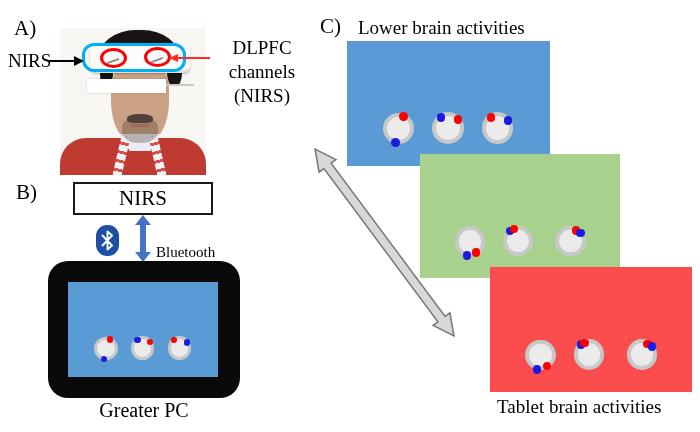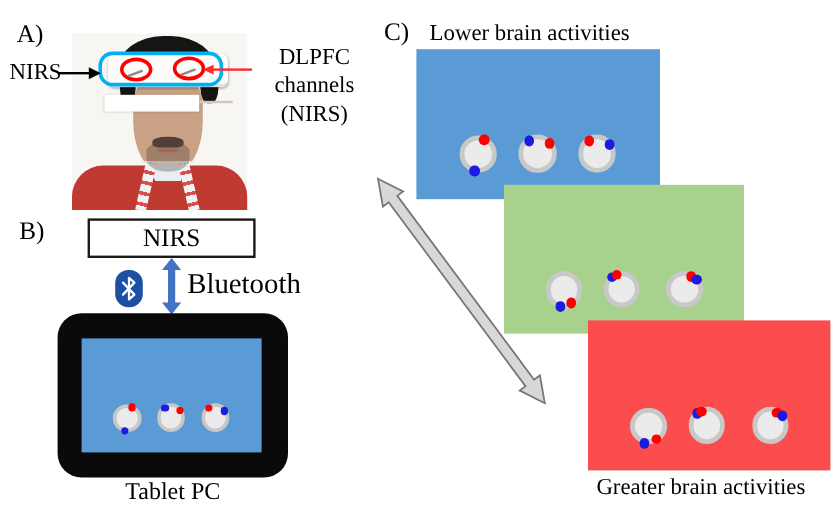--- a/index.html
+++ b/index.html
@@ -59,21 +59,21 @@
   #label-b { left:16px; top:180px; }
   #nirs-box { left:73px; top:182px; width:140px; height:33px; background:#fff; border:2px solid #1a1a1a;
               display:flex; align-items:center; justify-content:center; font-size:21px; }
   #bt-shaft { left:140px; top:224px; width:6px; height:29px; background:#4472c4; }
   #bt-head-up { left:135px; top:215px; width:0; height:0;
       border-bottom:10px solid #4472c4; border-left:8px solid transparent; border-right:8px solid transparent; }
   #bt-head-down { left:135px; top:252px; width:0; height:0;
       border-top:10px solid #4472c4; border-left:8px solid transparent; border-right:8px solid transparent; }
   #bt-icon { left:96px; top:225px; width:23px; height:31px; background:#1d4fa3; border-radius:11px;
              display:flex; align-items:center; justify-content:center; }
-  #bluetooth-label { left:156px; top:224px; font-size:24px; }
+  #bluetooth-label { left:156px; top:244px; font-size:15px; }
   #tablet { left:48px; top:261px; width:192px; height:137px; background:#0a0a0a; border-radius:20px; }
   #tablet-screen { left:68px; top:282px; width:150px; height:95px; }
   #tablet-label { left:48px; top:399px; width:192px; text-align:center; font-size:20px; }
 
   
   #label-c { left:320px; top:14px; }
   #lower-caption { left:358px; top:17px; }
   #screen-blue  { left:347px; top:41px;  width:203px; height:125px; z-index:1; }
   #screen-green { left:420px; top:154px; width:200px; height:124px; z-index:2; }
   #screen-red   { left:490px; top:267px; width:202px; height:125px; z-index:3; }
@@ -147,21 +147,21 @@
       <div class="stim-circle" style="height: 23.4px; width: 23.4px; left: 26.25px; top: 54.8px; border-width: 3.51px;"></div>
       <div class="stim-circle" style="height: 23.4px; width: 23.4px; left: 62.7px; top: 54.325px; border-width: 3.51px;"></div>
       <div class="stim-circle" style="height: 23.4px; width: 23.4px; left: 99.6px; top: 54.325px; border-width: 3.51px;"></div>
       <div class="stim-dot" style="height: 6.3px; width: 6.3px; left: 38.55px; top: 54.325px; background: rgb(254, 0, 0);"></div>
       <div class="stim-dot" style="height: 6.3px; width: 6.3px; left: 32.85px; top: 73.8px; background: rgb(28, 28, 224);"></div>
       <div class="stim-dot" style="height: 6.3px; width: 6.3px; left: 66.45px; top: 55.085px; background: rgb(28, 28, 224);"></div>
       <div class="stim-dot" style="height: 6.3px; width: 6.3px; left: 79.05px; top: 56.51px; background: rgb(254, 0, 0);"></div>
       <div class="stim-dot" style="height: 6.3px; width: 6.3px; left: 103.2px; top: 55.085px; background: rgb(254, 0, 0);"></div>
       <div class="stim-dot" style="height: 6.3px; width: 6.3px; left: 115.95px; top: 57.365px; background: rgb(28, 28, 224);"></div>
     </div>
-  <div class="abs caption" id="tablet-label">Tablet PC</div>
+  <div class="abs caption" id="tablet-label">Greater PC</div>
 
   <div class="abs panel-label" id="label-c">C)</div>
   <div class="abs caption" id="lower-caption">Lower brain activities</div>
 
   <div class="abs stim-screen" id="screen-blue" style="background: rgb(91, 155, 213);">
       <div class="stim-circle" style="height: 31.668px; width: 31.668px; left: 35.525px; top: 71.666px; border-width: 4.7502px;"></div>
       <div class="stim-circle" style="height: 31.668px; width: 31.668px; left: 84.854px; top: 71.041px; border-width: 4.7502px;"></div>
       <div class="stim-circle" style="height: 31.668px; width: 31.668px; left: 134.792px; top: 71.041px; border-width: 4.7502px;"></div>
       <div class="stim-dot" style="height: 8.526px; width: 8.526px; left: 52.171px; top: 71.362px; background: rgb(254, 0, 0);"></div>
       <div class="stim-dot" style="height: 8.526px; width: 8.526px; left: 44.457px; top: 96.987px; background: rgb(28, 28, 224);"></div>
@@ -186,19 +186,19 @@
       <div class="stim-circle" style="height: 30.704px; width: 30.704px; left: 83.628px; top: 72.148px; border-width: 4.6056px;"></div>
       <div class="stim-circle" style="height: 30.704px; width: 30.704px; left: 136.552px; top: 72.148px; border-width: 4.6056px;"></div>
       <div class="stim-dot" style="height: 8.484px; width: 8.484px; left: 43.026px; top: 98.258px; background: rgb(28, 28, 224);"></div>
       <div class="stim-dot" style="height: 8.484px; width: 8.484px; left: 52.52px; top: 94.883px; background: rgb(254, 0, 0);"></div>
       <div class="stim-dot" style="height: 8.484px; width: 8.484px; left: 86.658px; top: 73.258px; background: rgb(28, 28, 224);"></div>
       <div class="stim-dot" style="height: 8.484px; width: 8.484px; left: 90.496px; top: 71.633px; background: rgb(254, 0, 0);"></div>
       <div class="stim-dot" style="height: 8.484px; width: 8.484px; left: 153.318px; top: 72.883px; background: rgb(254, 0, 0);"></div>
       <div class="stim-dot" style="height: 8.484px; width: 8.484px; left: 157.964px; top: 75.258px; background: rgb(28, 28, 224);"></div>
     </div>
 
-  <div class="abs caption" id="greater-caption">Greater brain activities</div>
+  <div class="abs caption" id="greater-caption">Tablet brain activities</div>
 
   <svg class="abs" id="gray-arrow-layer" viewBox="0 0 700 432">
     <polygon points="315,149 319.1,172.2 323.9,168.6 437.9,321.8 433.1,325.4 454,336 449.9,312.8 445.1,316.4 331.1,163.2 335.9,159.6" fill="#d8d8d8" stroke="#777777" stroke-width="1.5" stroke-linejoin="miter"></polygon>
   </svg>
 
 </div>
 
 </body></html>

